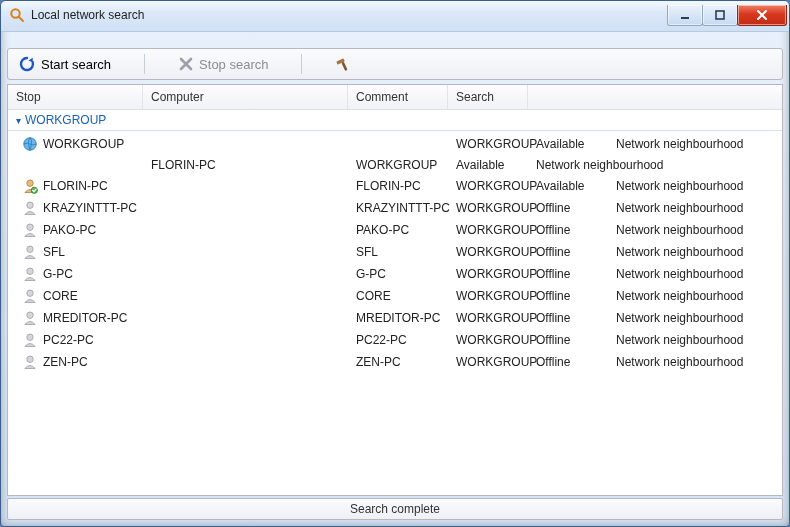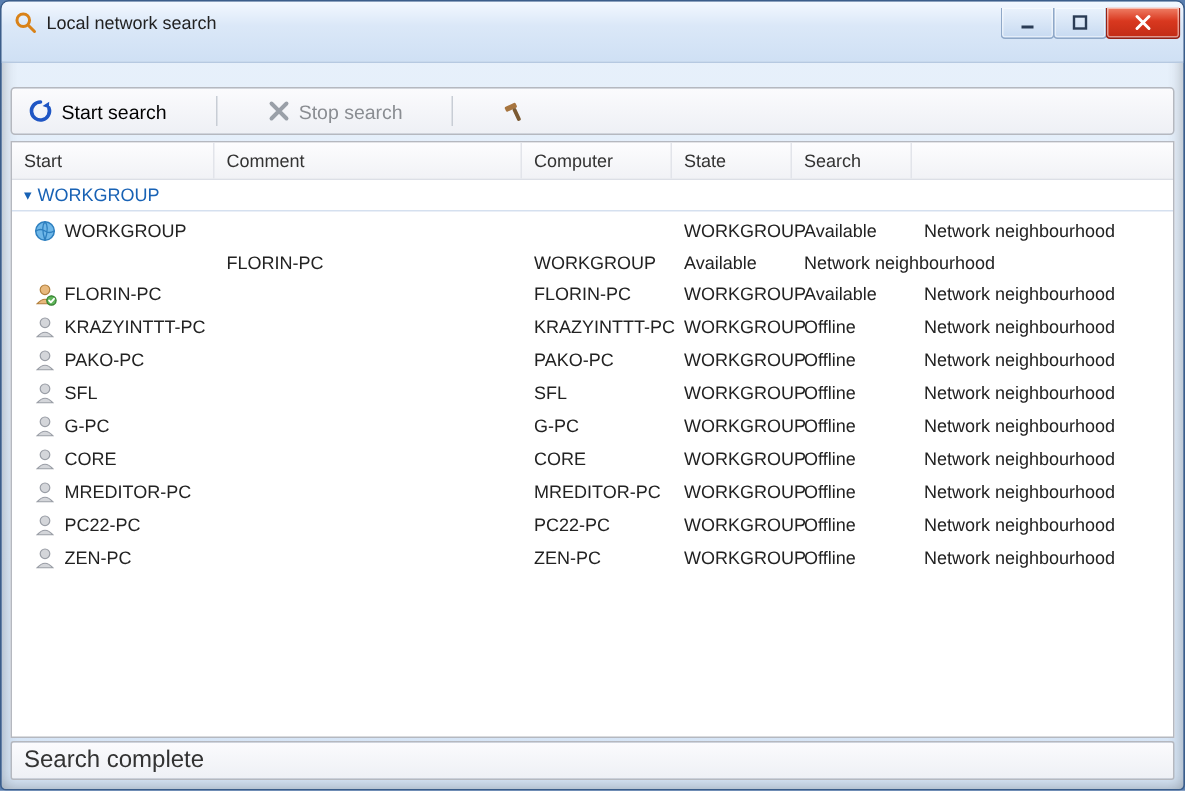--- a/index.html
+++ b/index.html
@@ -23,21 +23,21 @@
     box-shadow: 0 0 10px rgba(0,0,0,.3) inset;
     display: flex;
     flex-direction: column;
     overflow: hidden;
   }
   
   .titlebar {
     height: 28px;
     display: flex;
     align-items: center;
-    padding: 0 2px 12px 8px;
+    padding: 0 2px 2px 8px;
     background: linear-gradient(to bottom, #f3f8ff 0%, #dbe8f8 40%, #cfe0f4 100%);
     border-bottom: 1px solid #b6c9e1;
     position: relative;
   }
   .titlebar .app-icon { margin-right: 6px; display:flex; align-items:center; }
   .titlebar .title { font-size: 12px; color: #222; }
   .titlebar .spacer { flex: 1; }
   .win-btns { display: flex; gap: 0; }
   .win-btn {
     width: 34px; height: 20px;
@@ -137,23 +137,24 @@
   }
   .data-row .cell.name { padding-left: 14px; }
   .row-icon { display:flex; align-items:center; flex-shrink:0; }
 
   
   .statusbar {
     margin: 2px 6px 6px 6px;
     border: 1px solid #b5b8bf;
     background: linear-gradient(to bottom, #fbfbfd, #eef0f5);
     padding: 3px 8px;
-    font-size: 16px;
+    font-size: 12px;
     color: #333;
     border-radius: 2px;
+    text-align: center;
   }
 </style>
 </head>
 <body>
 
 <div class="window">
 
   <div class="titlebar">
     <span class="app-icon">
       <svg width="16" height="16" viewBox="0 0 16 16">
@@ -207,24 +208,23 @@
         <svg width="18" height="18" viewBox="0 0 18 18">
           <rect x="1.5" y="5" width="8" height="3.5" rx="1" fill="#a7753f" transform="rotate(-25 5 6.5)"></rect>
           <rect x="8" y="7" width="2.6" height="9" rx="1" fill="#7b5a33" transform="rotate(-25 9 11)"></rect>
         </svg>
       </span>
     </div>
   </div>
 
   <div class="list-area">
     <div class="column-header">
-      <div class="col">Start</div>
+      <div class="col">Stop</div>
+      <div class="col">Computer</div>
       <div class="col">Comment</div>
-      <div class="col">Computer</div>
-      <div class="col">State</div>
       <div class="col">Search</div>
       <div class="col"></div>
     </div>
 
     <div class="list-body" id="list-body">
       <div class="group-row">
         <span class="chev">▾</span>
         <span>WORKGROUP</span>
       </div>
 

